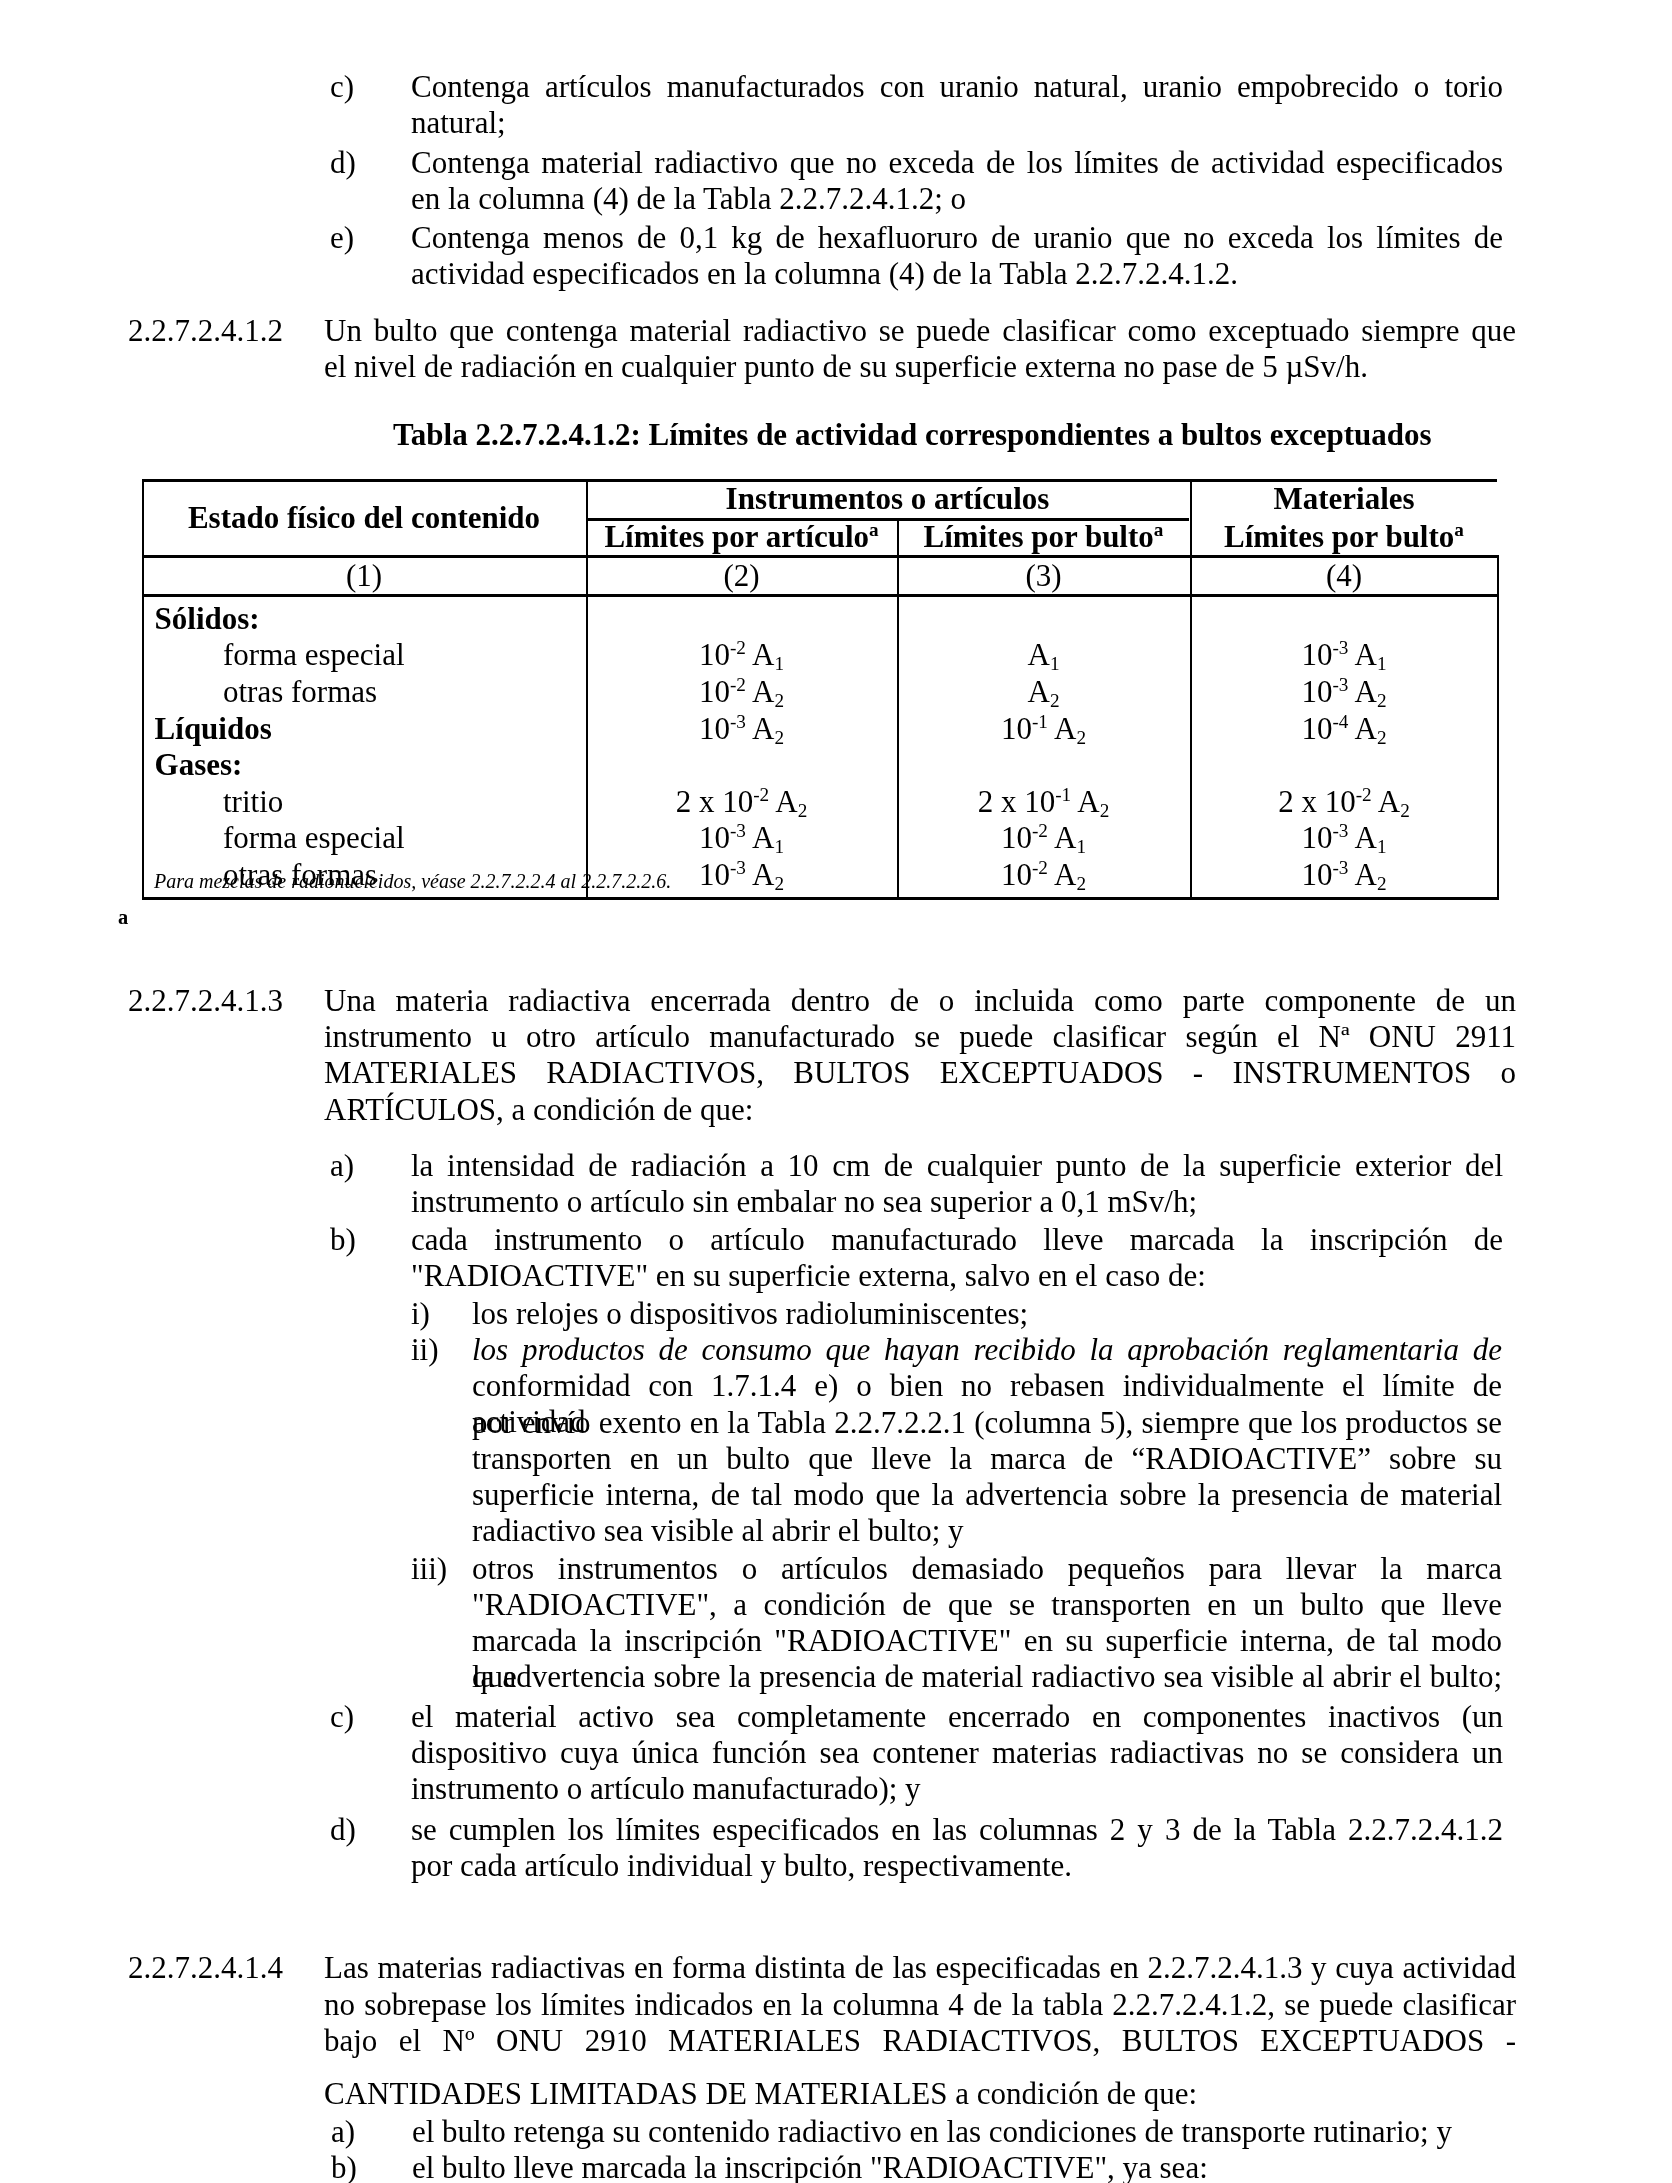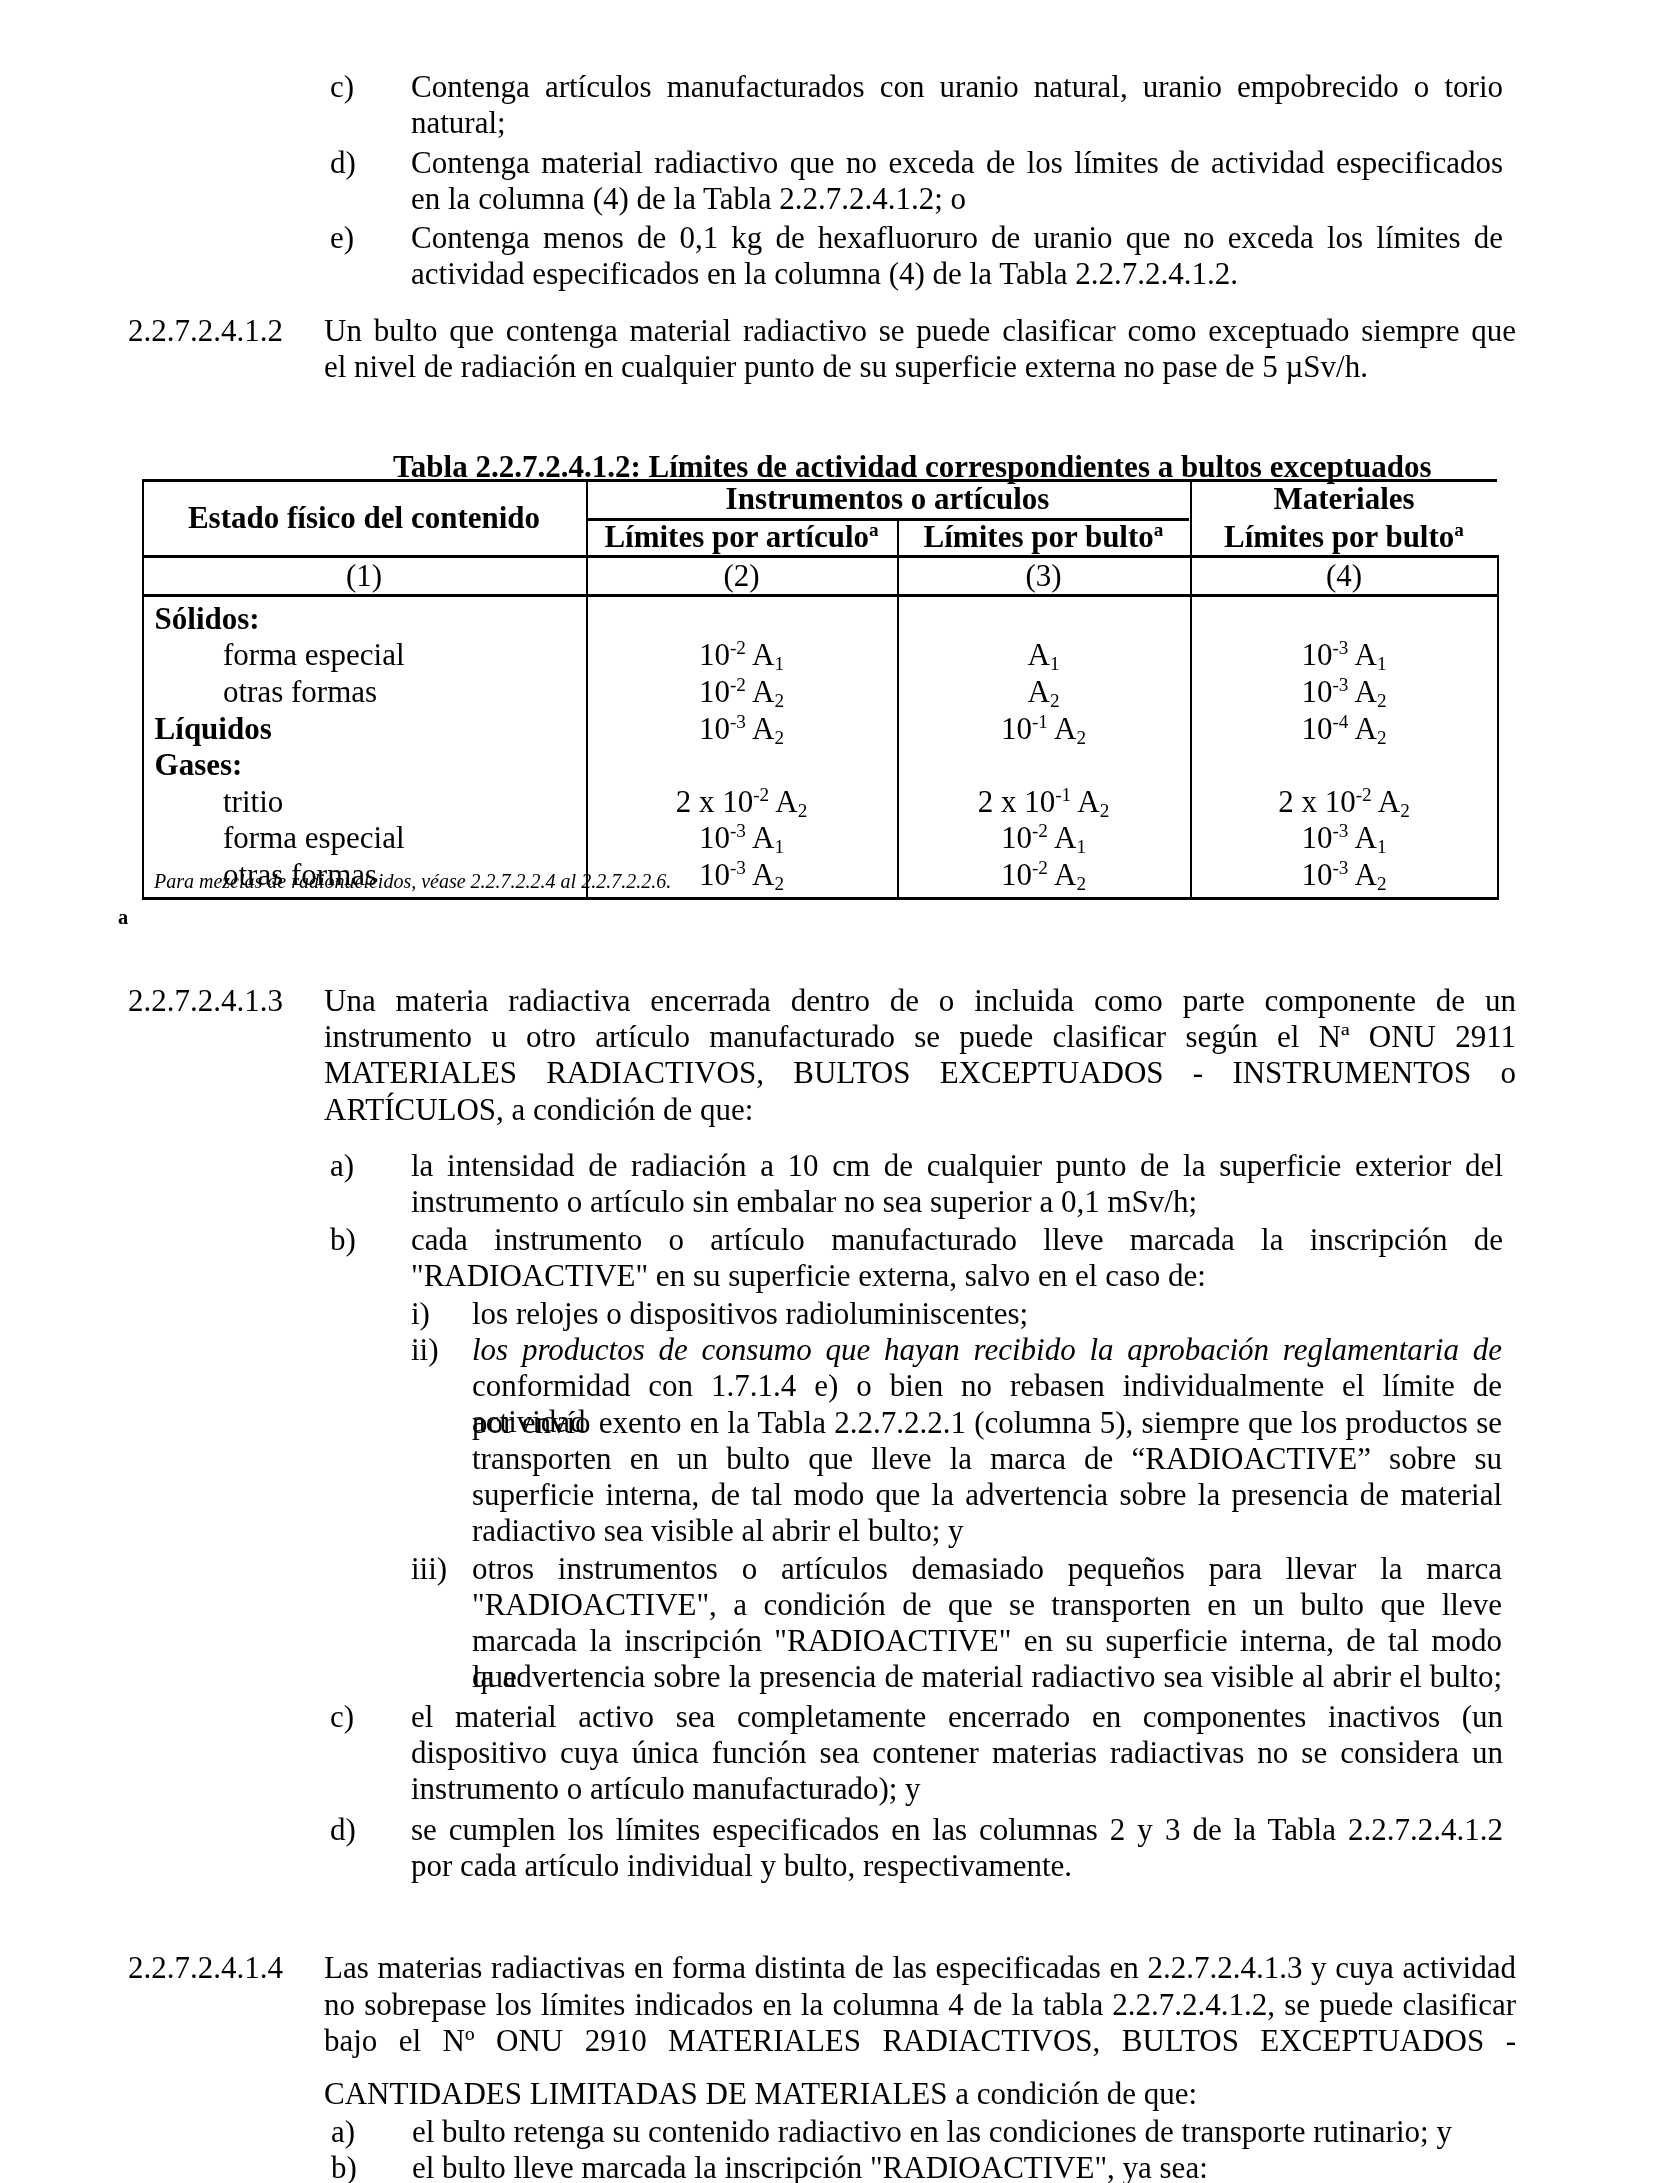--- a/index.html
+++ b/index.html
@@ -38,21 +38,21 @@
   <span class="just" style="left:411px;top:220px;width:1092px;">Contenga menos de 0,1 kg de hexafluoruro de uranio que no exceda los límites de</span>
   <span class="line" style="left:411px;top:256px;">actividad especificados en la columna (4) de la Tabla 2.2.7.2.4.1.2.</span>
 </div>
 
 <div>
   <span class="lbl" style="left:128px;top:313px;">2.2.7.2.4.1.2</span>
   <span class="just" style="left:324px;top:313px;width:1192px;">Un bulto que contenga material radiactivo se puede clasificar como exceptuado siempre que</span>
   <span class="line" style="left:324px;top:349px;">el nivel de radiación en cualquier punto de su superficie externa no pase de 5 µSv/h.</span>
 </div>
 
-<div class="line bold" style="left:393px;top:417px;width:1022px;text-align:center;margin-top:32px;">Tabla 2.2.7.2.4.1.2: Límites de actividad correspondientes a bultos exceptuados</div>
+<div class="line bold" style="left:393px;top:417px;width:1022px;text-align:center;">Tabla 2.2.7.2.4.1.2: Límites de actividad correspondientes a bultos exceptuados</div>
 
 <div class="tbl">
 
   <div class="hl" style="left:0;top:0;width:1355px;"></div>
   <div class="hl" style="left:444px;top:39px;width:603px;"></div>
   <div class="hl" style="left:0;top:76px;width:1355px;"></div>
   <div class="hl" style="left:0;top:115px;width:1355px;"></div>
   <div class="hl" style="left:0;top:418px;width:1357px;"></div>
 
   <div class="vl" style="left:0;top:0;height:421px;"></div>

